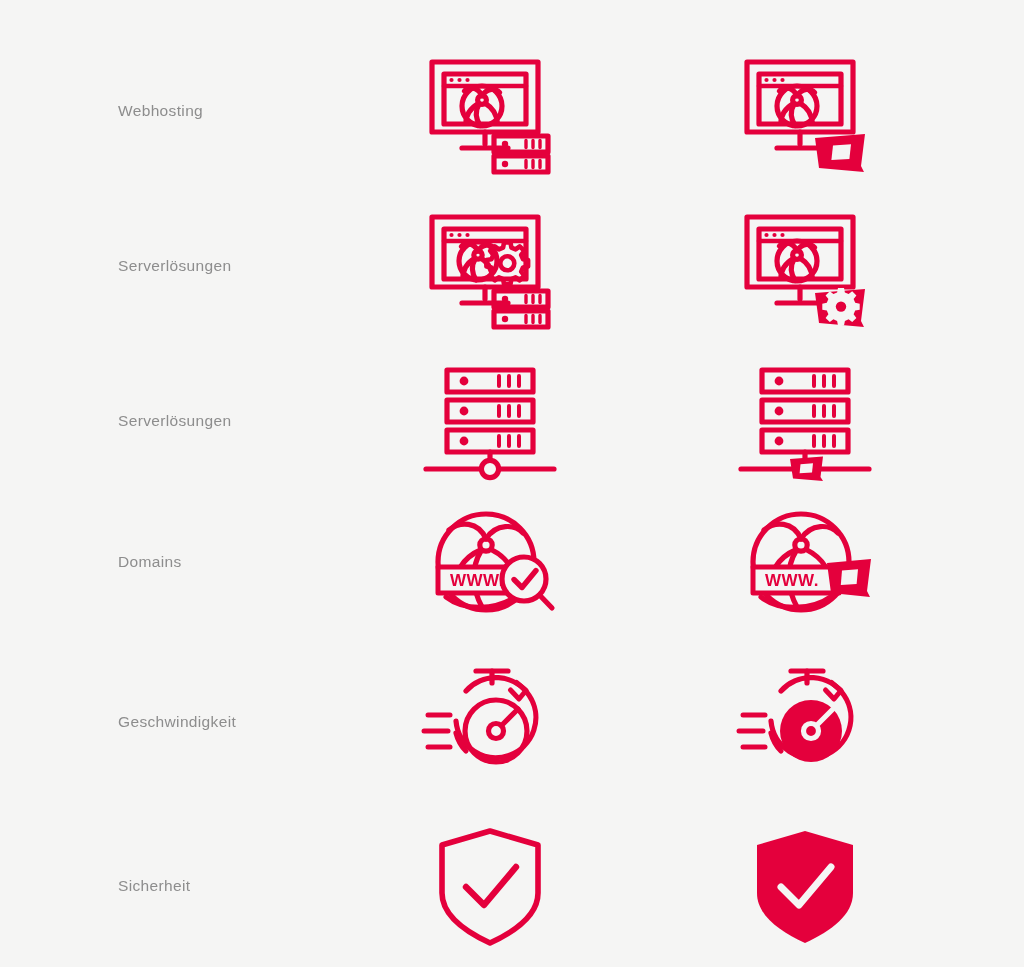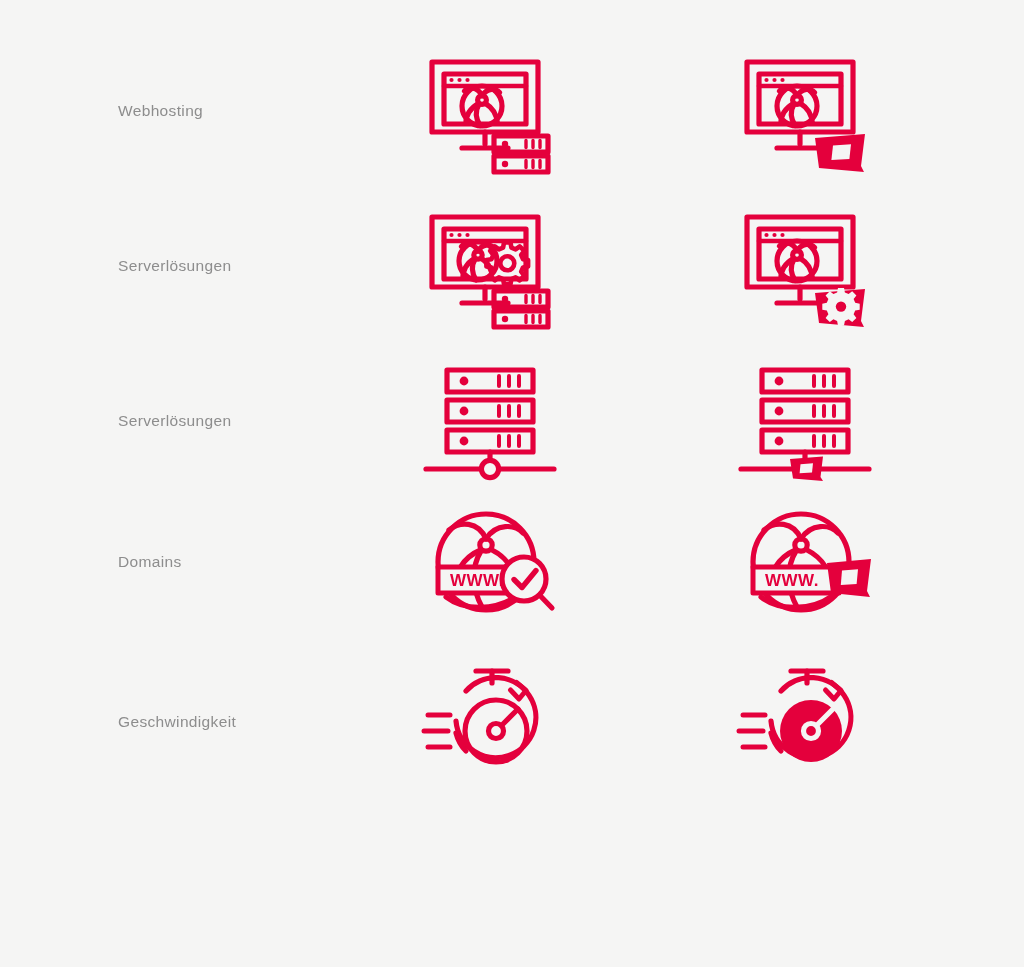--- a/index.html
+++ b/index.html
@@ -343,14 +343,31 @@
           <circle cx="76" cy="74" r="7.5" fill="#e4003c"></circle>
         </g>
 
         <path d="M8 58 H30" stroke-width="5"></path>
         <path d="M4 74 H28" stroke-width="5"></path>
         <path d="M8 90 H30" stroke-width="5"></path>
       </svg>
     </div>
   </div>
 
+  <div class="icon-row" style="top:808px;">
+    <div class="row-label">Sicherheit</div>
+
+    <div class="icon-cell cell-outline">
+      <svg viewBox="0 0 140 130" fill="none" stroke="#e4003c" stroke-width="5.6" stroke-linecap="round" stroke-linejoin="round">
+        <path d="M70 10 L118 24 V72 C118 94 96 110 70 122 C44 110 22 94 22 72 V24 Z"></path>
+        <path d="M46 66 L64 84 L96 46" stroke-width="6.4"></path>
+      </svg>
+    </div>
+
+    <div class="icon-cell cell-filled">
+      <svg viewBox="0 0 140 130" fill="none" stroke="none" stroke-linecap="round" stroke-linejoin="round">
+        <path d="M70 10 L118 24 V72 C118 94 96 110 70 122 C44 110 22 94 22 72 V24 Z" fill="#e4003c"></path>
+        <path d="M46 66 L64 84 L96 46" fill="none" stroke="#f5f5f4" stroke-width="7" stroke-linecap="round" stroke-linejoin="round"></path>
+      </svg>
+    </div>
+  </div>
 
 </div>
 
 </body></html>

